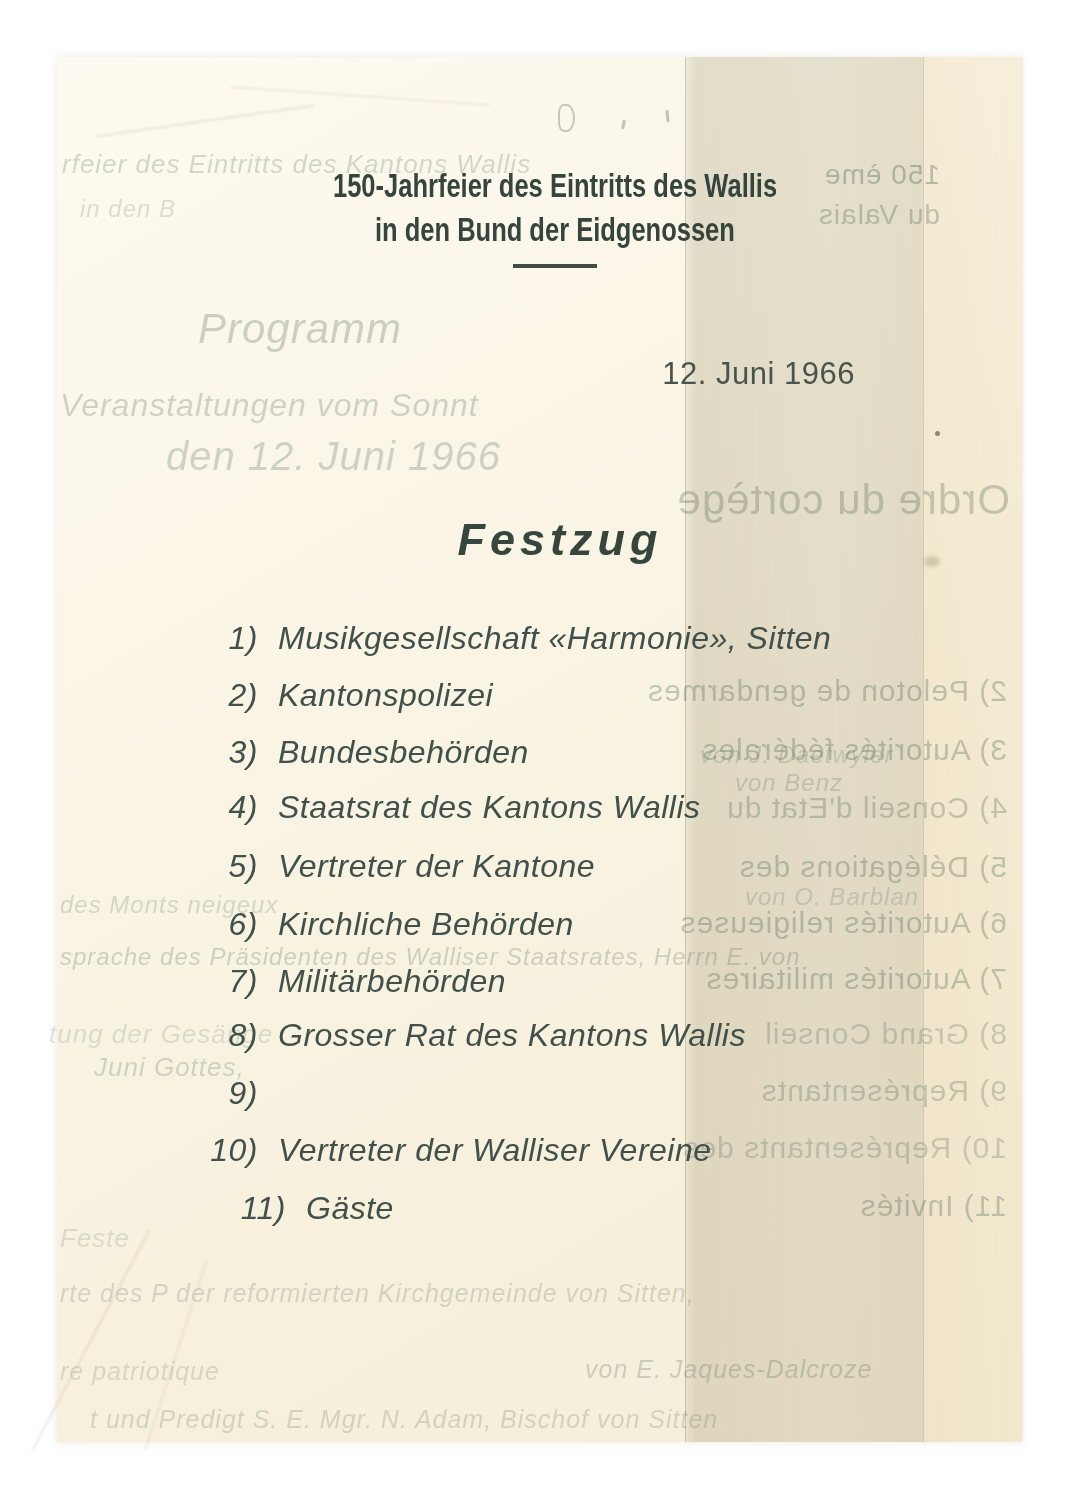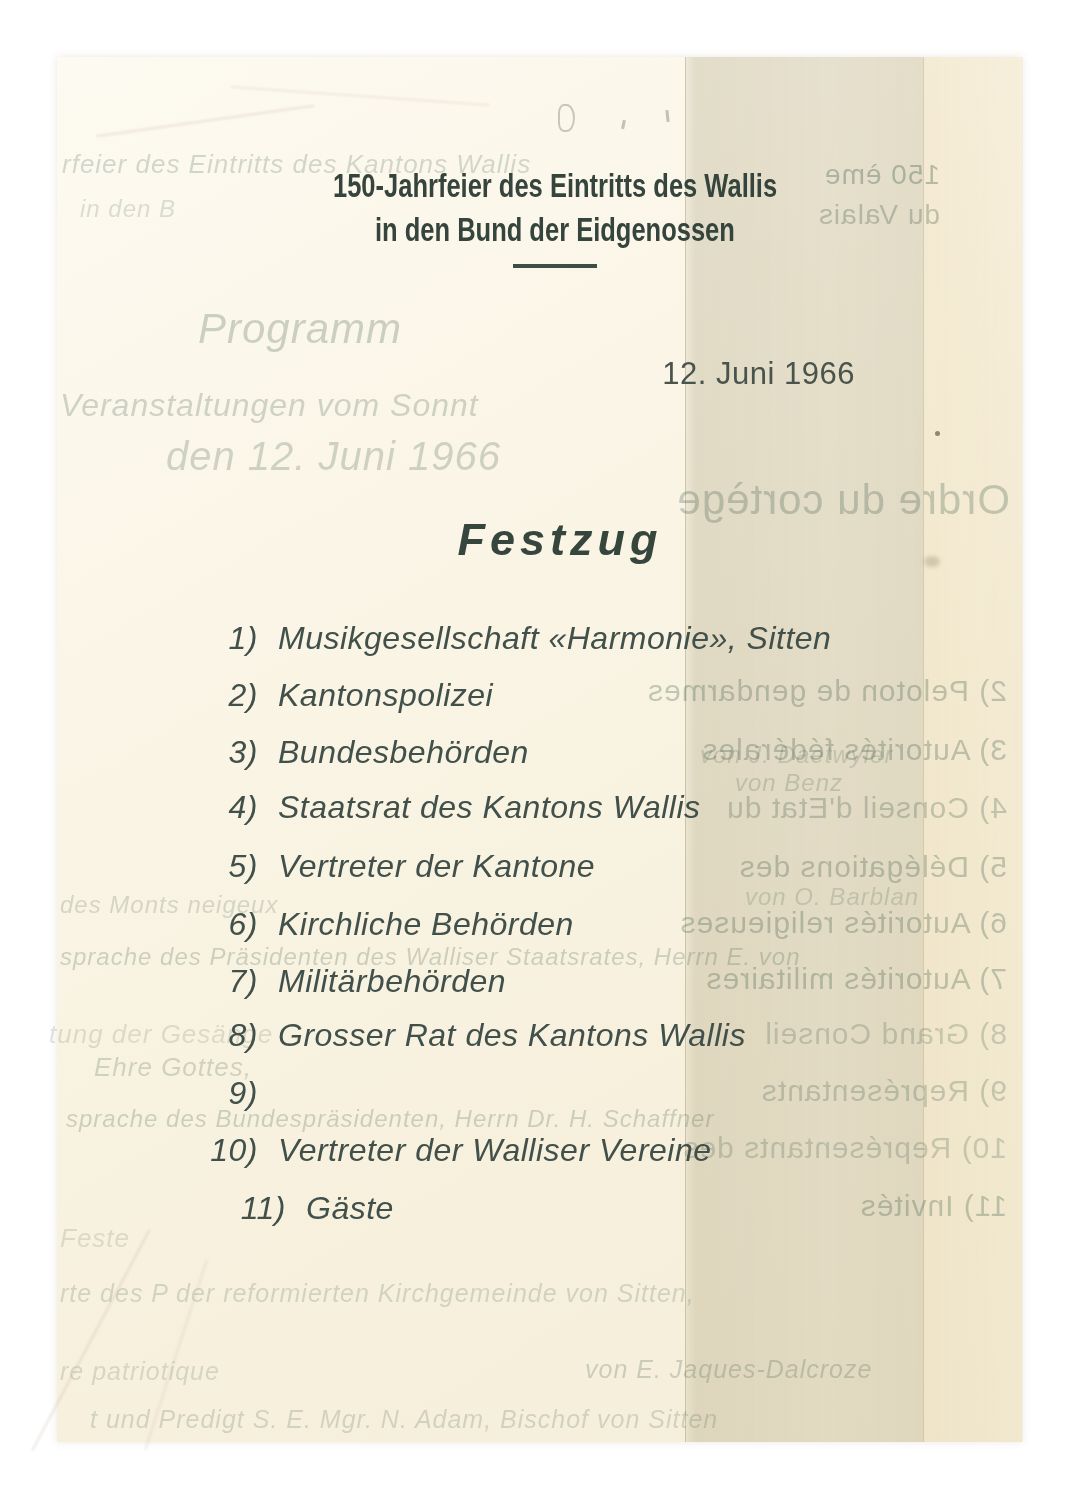--- a/index.html
+++ b/index.html
@@ -94,23 +94,22 @@
     <div class="ghost italic" style="left: 735px; top: 770px; font-size: 24px; opacity: 0.22;">von Benz</div>
     <div class="ghost mirrored bold" style="left: 545px; top: 791px; font-size: 30px; opacity: 0.28; width: 462px;">4) Conseil d'Etat du</div>
     <div class="ghost mirrored bold" style="left: 545px; top: 850px; font-size: 30px; opacity: 0.3; width: 462px;">5) Délégations des</div>
     <div class="ghost italic" style="left: 60px; top: 892px; font-size: 24px; opacity: 0.2;">des Monts neigeux</div>
     <div class="ghost italic" style="left: 745px; top: 884px; font-size: 24px; opacity: 0.2;">von O. Barblan</div>
     <div class="ghost mirrored bold" style="left: 545px; top: 906px; font-size: 30px; opacity: 0.3; width: 462px;">6) Autorités religieuses</div>
     <div class="ghost italic" style="left: 60px; top: 944px; font-size: 24px; opacity: 0.24;">sprache des Präsidenten des Walliser Staatsrates, Herrn E. von</div>
     <div class="ghost mirrored bold" style="left: 545px; top: 962px; font-size: 30px; opacity: 0.3; width: 462px;">7) Autorités militaires</div>
     <div class="ghost bold italic" style="left: 49px; top: 1020px; font-size: 26px; opacity: 0.16; text-align: right;">tung der Gesänge</div>
     <div class="ghost mirrored bold" style="left: 545px; top: 1017px; font-size: 30px; opacity: 0.24; width: 462px;">8) Grand Conseil</div>
-    <div class="ghost italic" style="left: 94px; top: 1053px; font-size: 26px; opacity: 0.22;">Ehre Gottes,</div>
+    <div class="ghost italic" style="left: 94px; top: 1053px; font-size: 26px; opacity: 0.22;">Juni Gottes,</div>
     <div class="ghost mirrored bold" style="left: 545px; top: 1074px; font-size: 30px; opacity: 0.26; width: 462px;">9) Représentants</div>
-    <div class="ghost italic" style="left: 66px; top: 1106px; font-size: 24px; opacity: 0.24;">sprache des Bundespräsidenten, Herrn Dr. H. Schaffner</div>
     <div class="ghost mirrored bold" style="left: 545px; top: 1131px; font-size: 30px; opacity: 0.24; width: 462px;">10) Représentants des</div>
     <div class="ghost mirrored bold" style="left: 680px; top: 1189px; font-size: 30px; opacity: 0.3; width: 327px;">11) Invités</div>
     <div class="ghost bold italic" style="left: 60px; top: 1224px; font-size: 26px; opacity: 0.16;">Feste</div>
     <div class="ghost italic" style="left: 60px; top: 1280px; font-size: 25px; opacity: 0.2;">rte des P    der reformierten Kirchgemeinde von Sitten,</div>
     <div class="ghost italic" style="left: 60px; top: 1358px; font-size: 25px; opacity: 0.18;">re patriotique</div>
     <div class="ghost italic" style="left: 90px; top: 1406px; font-size: 25px; opacity: 0.2;">t und Predigt S. E. Mgr. N. Adam, Bischof von Sitten</div>
     <div class="ghost italic" style="left: 585px; top: 1356px; font-size: 25px; opacity: 0.24;">von E. Jaques-Dalcroze</div>
   </div>
 
 <div class="content">

